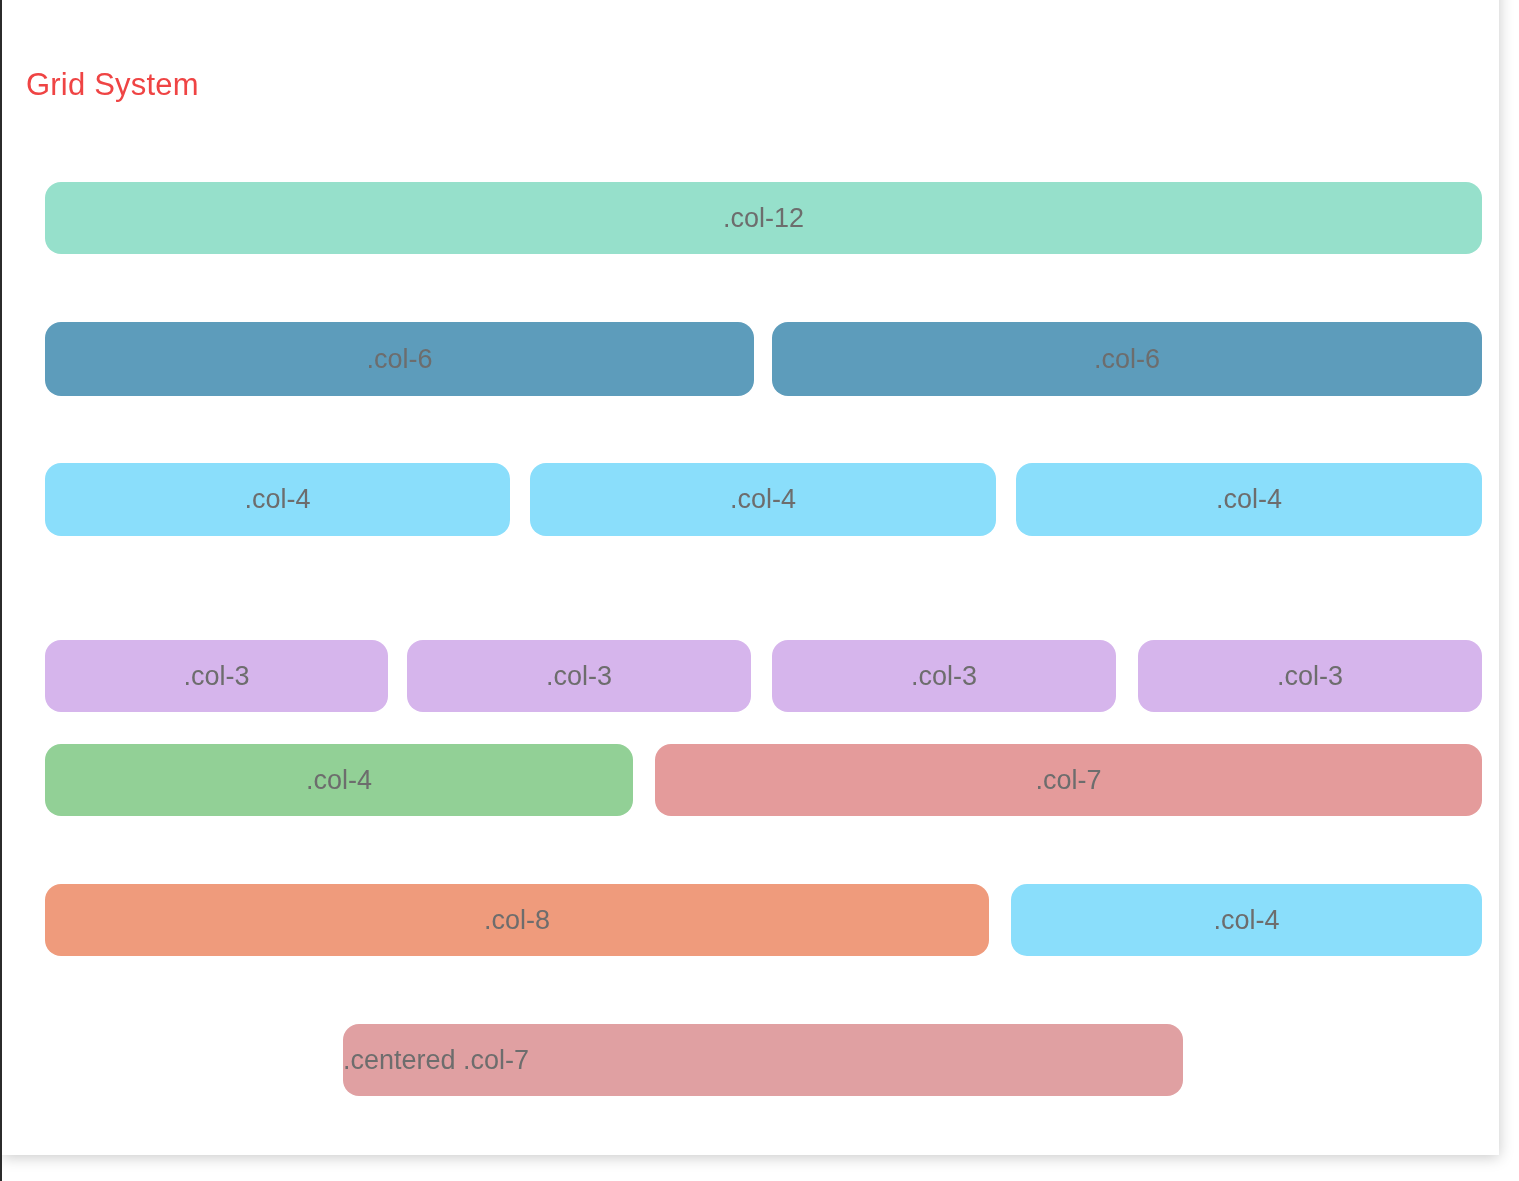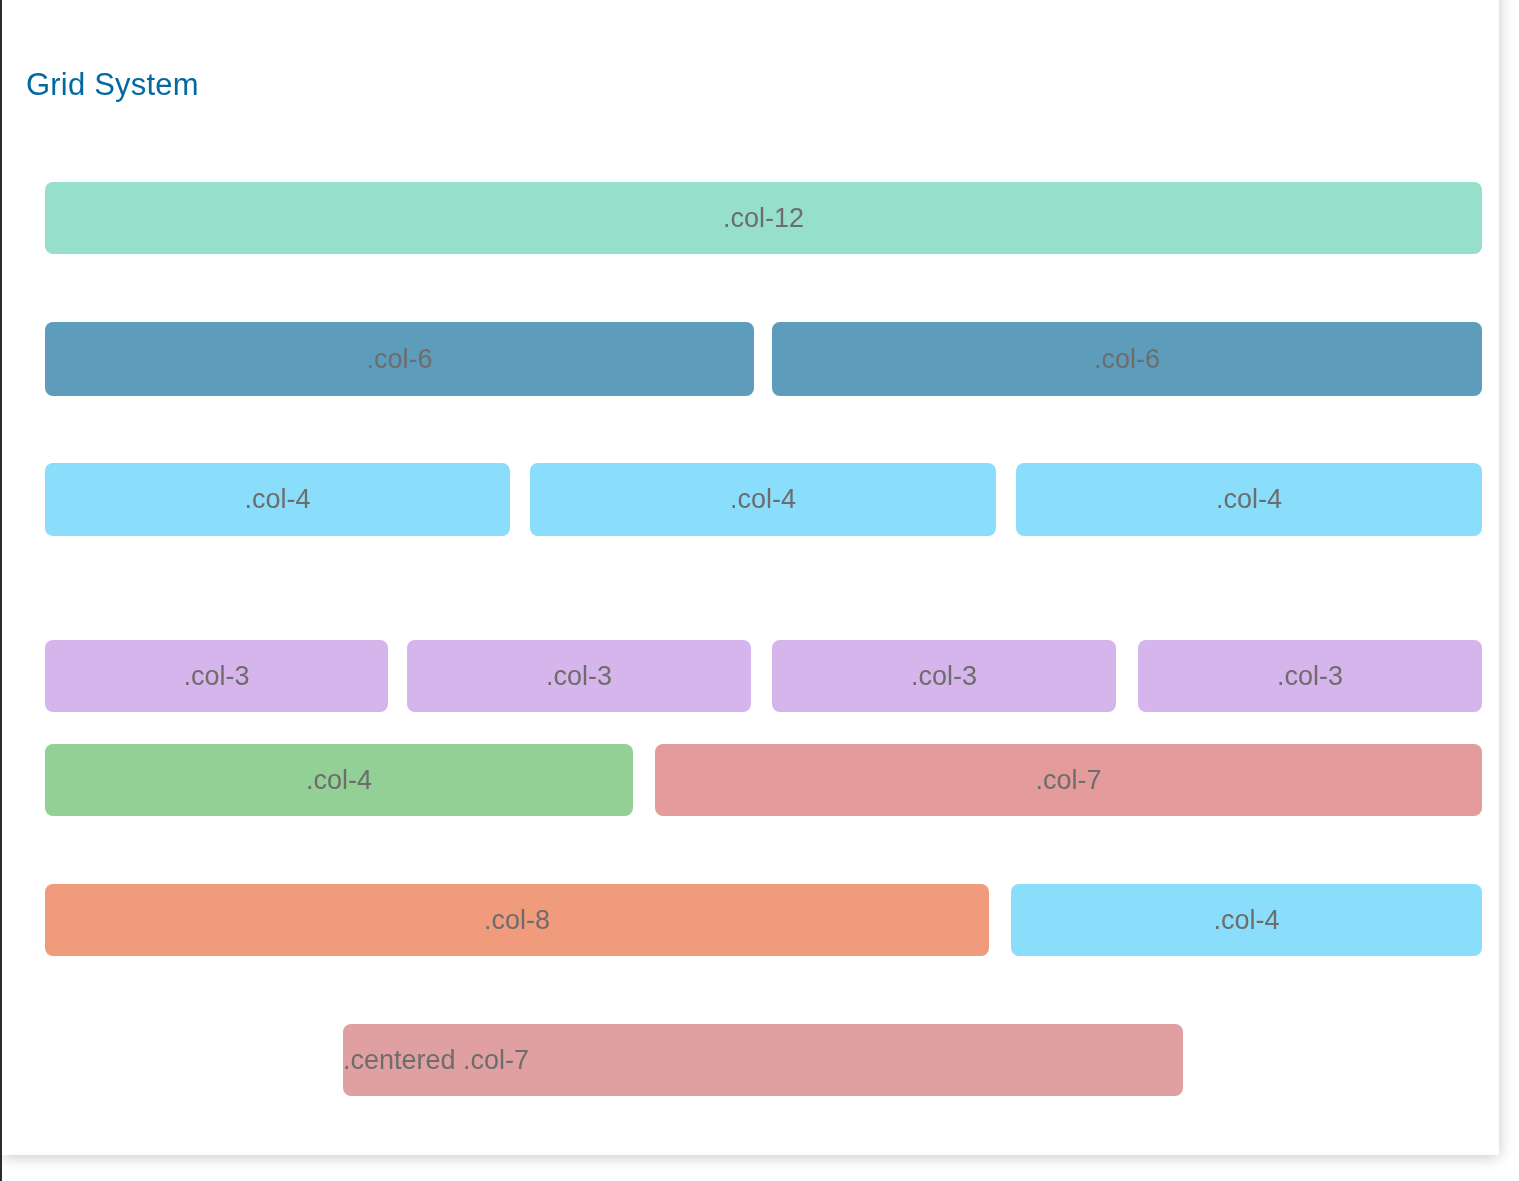--- a/index.html
+++ b/index.html
@@ -57,21 +57,21 @@
     height: 94px;
   }
 
   
   .section-title {
     position: absolute;
     left: 24px;
     top: 126px;
     font-size: 31px;
     line-height: 38px;
-    color: #0369a1;
+    color: #ef4444;
     font-weight: 400;
     letter-spacing: 0.2px;
     white-space: nowrap;
     text-align: center;
   }
 
   
   .grid-area {
     position: absolute;
     left: 0;
@@ -79,21 +79,21 @@
     width: 1497px;
     height: 1215px;
   }
   .grid-row {
     position: absolute;
     left: 0;
     width: 1497px;
   }
   .col-box {
     position: absolute;
-    border-radius: 8px;
+    border-radius: 16px;
     color: #6d6d6d;
     font-family: "Liberation Sans", sans-serif;
     font-size: 27px;
     display: flex;
     align-items: center;
     justify-content: center;
     box-sizing: border-box;
     white-space: nowrap;
     overflow: hidden;
   }

